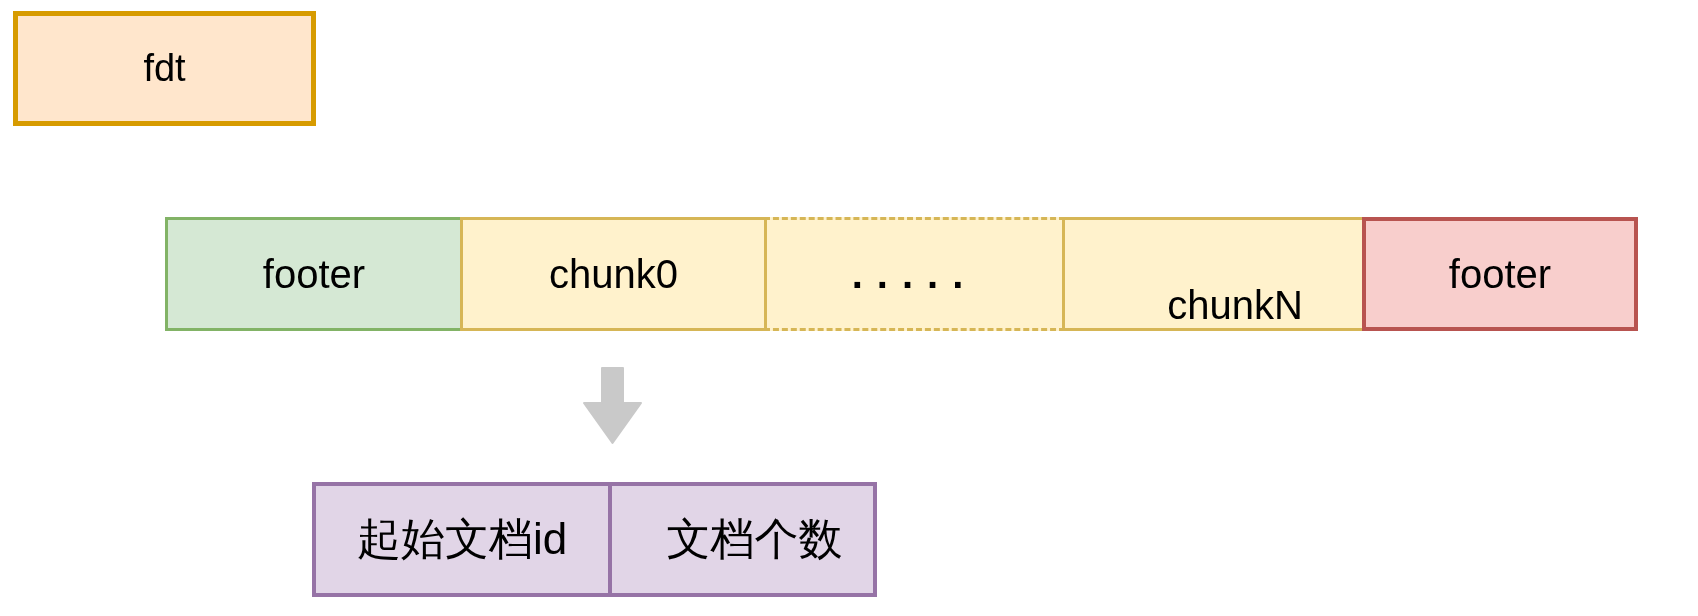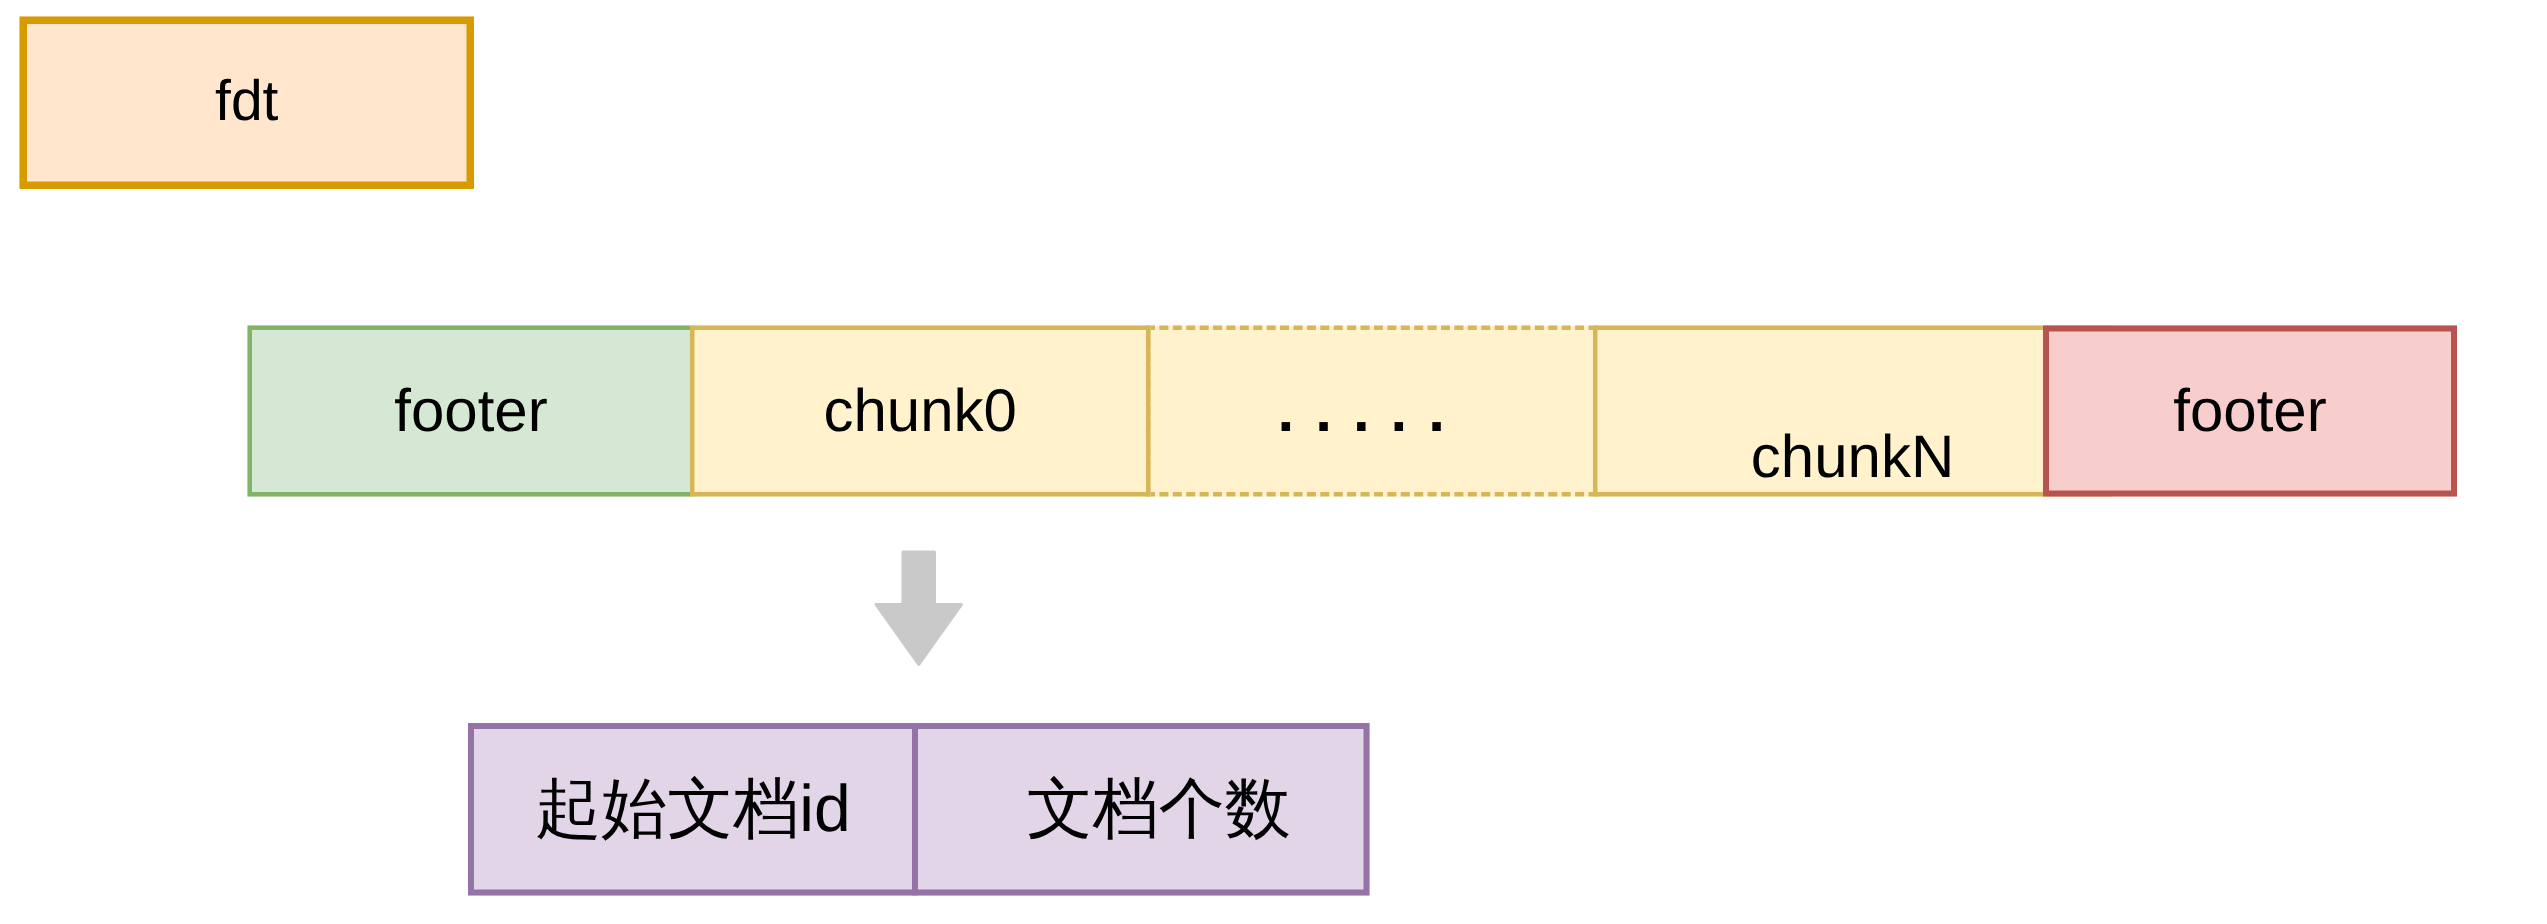--- a/index.html
+++ b/index.html
@@ -67,21 +67,21 @@
   }
 
   
   .chunkbar-seg {
     top: 482px; height: 115px;
     background: #E1D5E7;
     border: 4px solid #9673A6;
     font-size: 44px;
   }
   .seg-docid  { left: 312px;  width: 300px; z-index: 2; }
-  .seg-doccnt { left: 608px;  width: 305px; z-index: 1; padding-left: 24px; }
+  .seg-doccnt { left: 608px;  width: 269px; z-index: 1; padding-left: 24px; }
   .seg-doccontent { left: 909px; width: 531px; z-index: 1; }
 
   .label { white-space: nowrap; }
 </style>
 </head>
 <body>
 
 <div class="stage">
 
   <div class="box fdt-box">

